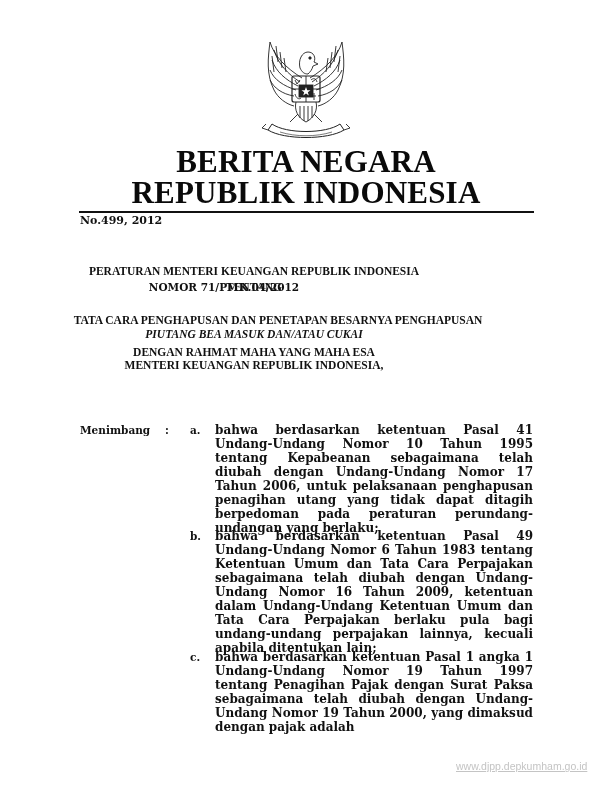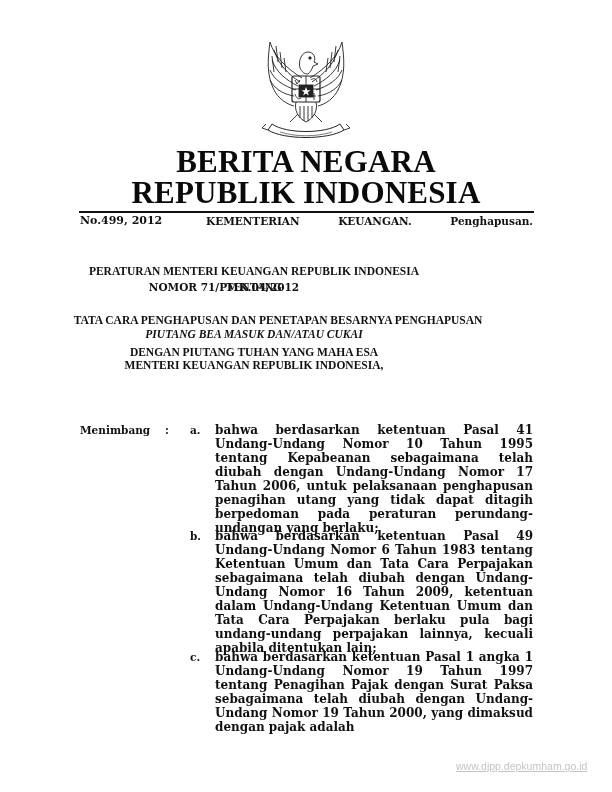--- a/index.html
+++ b/index.html
@@ -169,33 +169,28 @@
   </svg>
 </div>
 
 <div class="masthead l1">BERITA NEGARA</div>
 <div class="masthead l2">REPUBLIK INDONESIA</div>
 
 <div class="rule"></div>
 
 <div class="gazette-no">No.499, 2012</div>
 <div class="gazette-subject">
-  <div class="l1">
-    <span>KEMENTERIAN</span>
-    <span>KEUANGAN.</span>
-    <span>Penghapusan.</span>
-  </div>
 </div>
 
 <div class="center-line" style="top:264px;">PERATURAN MENTERI KEUANGAN REPUBLIK INDONESIA</div>
 <div class="center-line nomor" style="top:280px;">NOMOR 71/PMK.04/2012</div>
 <div class="center-line" style="top:280px;">TENTANG</div>
 <div class="center-line" style="top:313px;padding-left:24px;">TATA CARA PENGHAPUSAN DAN PENETAPAN BESARNYA PENGHAPUSAN</div>
 <div class="center-line" style="top:327px;font-style:italic;">PIUTANG BEA MASUK DAN/ATAU CUKAI</div>
-<div class="center-line" style="top:345px;">DENGAN PIUTANG TUHAN YANG MAHA ESA</div>
+<div class="center-line" style="top:345px;">DENGAN RAHMAT MAHA YANG MAHA ESA</div>
 <div class="center-line" style="top:358px;">MENTERI KEUANGAN REPUBLIK INDONESIA,</div>
 
 <div class="considerans-label">Menimbang</div>
 <div class="considerans-colon">:</div>
 
 <div class="item-letter" style="top:423px;">a.</div>
 <div class="item-text" style="top:423px;">bahwa berdasarkan ketentuan Pasal 41 Undang-Undang Nomor 10 Tahun 1995 tentang Kepabeanan sebagaimana telah diubah dengan Undang-Undang Nomor 17 Tahun 2006, untuk pelaksanaan penghapusan penagihan utang yang tidak dapat ditagih berpedoman pada peraturan perundang-undangan yang berlaku;</div>
 
 <div class="item-letter" style="top:529px;">b.</div>
 <div class="item-text" style="top:529px;">bahwa berdasarkan ketentuan Pasal 49 Undang-Undang Nomor 6 Tahun 1983 tentang Ketentuan Umum dan Tata Cara Perpajakan sebagaimana telah diubah dengan Undang-Undang Nomor 16 Tahun 2009, ketentuan dalam Undang-Undang Ketentuan Umum dan Tata Cara Perpajakan berlaku pula bagi undang-undang perpajakan lainnya, kecuali apabila ditentukan lain;</div>

